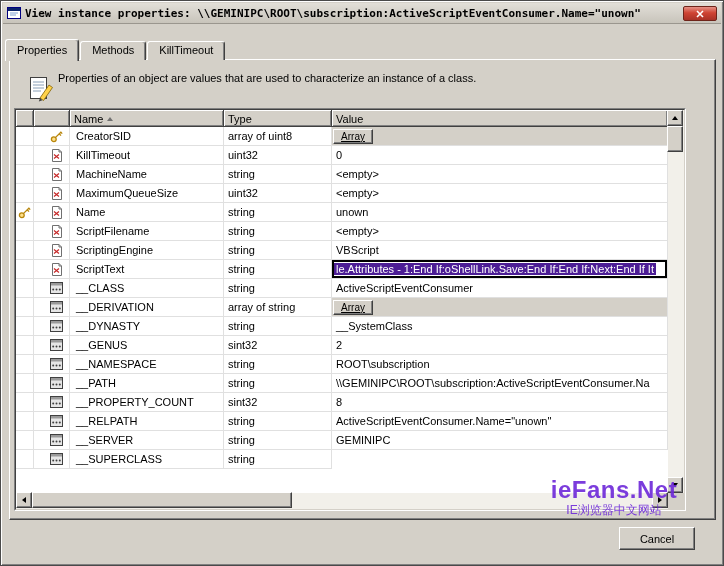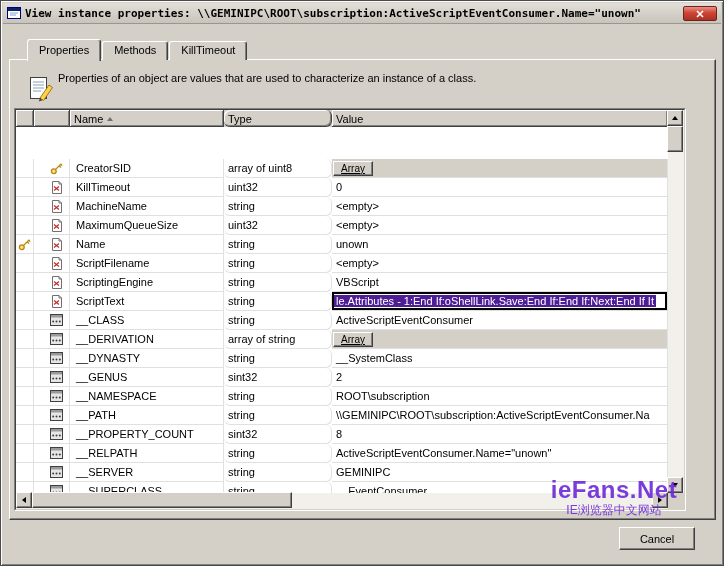--- a/index.html
+++ b/index.html
@@ -23,21 +23,21 @@
     font-family:"DejaVu Sans Mono",monospace;font-weight:bold;font-size:11px;
     white-space:nowrap;overflow:hidden;flex:1;
   }
   .close-btn{
     position:absolute;right:4px;top:3px;width:34px;height:15px;
     background:linear-gradient(180deg,#e59287,#cf4433 45%,#a93226);
     border:1px solid #6e241a;border-radius:2px;
     display:flex;align-items:center;justify-content:center;cursor:pointer;
   }
   
-  .tabstrip{position:absolute;left:26px;top:37px;height:22px;display:flex;align-items:flex-end;z-index:3;text-align:center;}
+  .tabstrip{position:absolute;left:4px;top:37px;height:22px;display:flex;align-items:flex-end;z-index:3;text-align:center;}
   .tab{
     height:19px;padding:2px 11px 0;font-size:11px;background:#d4d0c8;
     border-top:1px solid #ffffff;border-left:1px solid #ffffff;border-right:1px solid #404040;
     box-shadow:inset -1px 0 0 #808080;
     border-radius:3px 3px 0 0;margin-right:1px;cursor:pointer;white-space:nowrap;
   }
   .tab.active{height:22px;padding-top:4px;margin-bottom:-1px;z-index:4;}
   
   .tabpage{
     position:absolute;left:8px;top:58px;width:707px;height:461px;background:#d4d0c8;
@@ -62,23 +62,23 @@
   .ghead{display:flex;height:17px;background:#d4d0c8;}
   .hcell{
     font-size:11px;padding:1px 4px 0;white-space:nowrap;overflow:hidden;
     border-right:1px solid #404040;border-bottom:1px solid #404040;
     box-shadow:inset 1px 1px 0 #ffffff, inset -1px -1px 0 #808080;
     display:flex;align-items:center;cursor:default;
   }
   .c-sel{width:18px;flex:0 0 18px;}
   .c-icon{width:36px;flex:0 0 36px;}
   .c-name{width:154px;flex:0 0 154px;}
-  .c-type{width:108px;flex:0 0 108px;border-radius:6px;}
+  .c-type{width:108px;flex:0 0 108px;}
   .c-value{flex:1 1 auto;min-width:0;}
-  .gbody{position:absolute;left:0;top:17px;right:0;bottom:0;background:#fff;margin-top:32px;}
+  .gbody{position:absolute;left:0;top:17px;right:0;bottom:0;background:#fff;}
   .row{display:flex;height:19px;}
   .cell{
     font-size:11px;display:flex;align-items:center;white-space:nowrap;overflow:hidden;
     border-right:1px solid #e0e0e0;border-bottom:1px solid #e0e0e0;padding:0 0 0 4px;
   }
   .cell.c-sel{justify-content:center;padding:0;}
   .cell.c-icon{justify-content:flex-end;padding:0 6px 0 0;}
   .cell.c-name{padding-left:6px;}
   .array-cell{background:#d4d0c8;padding:0;}
   .array-btn{
@@ -489,21 +489,20 @@
                       <rect x="0.5" y="0.5" width="12" height="11" fill="#e6e6e6" stroke="#404040"></rect>
                       <rect x="1" y="1" width="11" height="2.5" fill="#9a9a9a"></rect>
                       <circle cx="3.2" cy="7.5" r="1" fill="#404040"></circle>
                       <circle cx="6.5" cy="7.5" r="1" fill="#404040"></circle>
                       <circle cx="9.8" cy="7.5" r="1" fill="#404040"></circle>
                     </svg>
                   </span>
                 </div>
                 <div class="cell c-name">__SUPERCLASS</div>
                 <div class="cell c-type">string</div>
-                <div class="cell c-value">__EventConsumer</div>
               </div>
             </div>
         </div>
 
         <div class="vscroll">
           <div class="sb-btn" style="top:0;left:-1px;">
               <span class="arr arr-up"></span>
             </div>
           <div class="sb-thumb" style="top:16px;left:-1px;width:16px;height:26px;"></div>
           <div class="sb-btn" style="bottom:0;left:-1px;">

